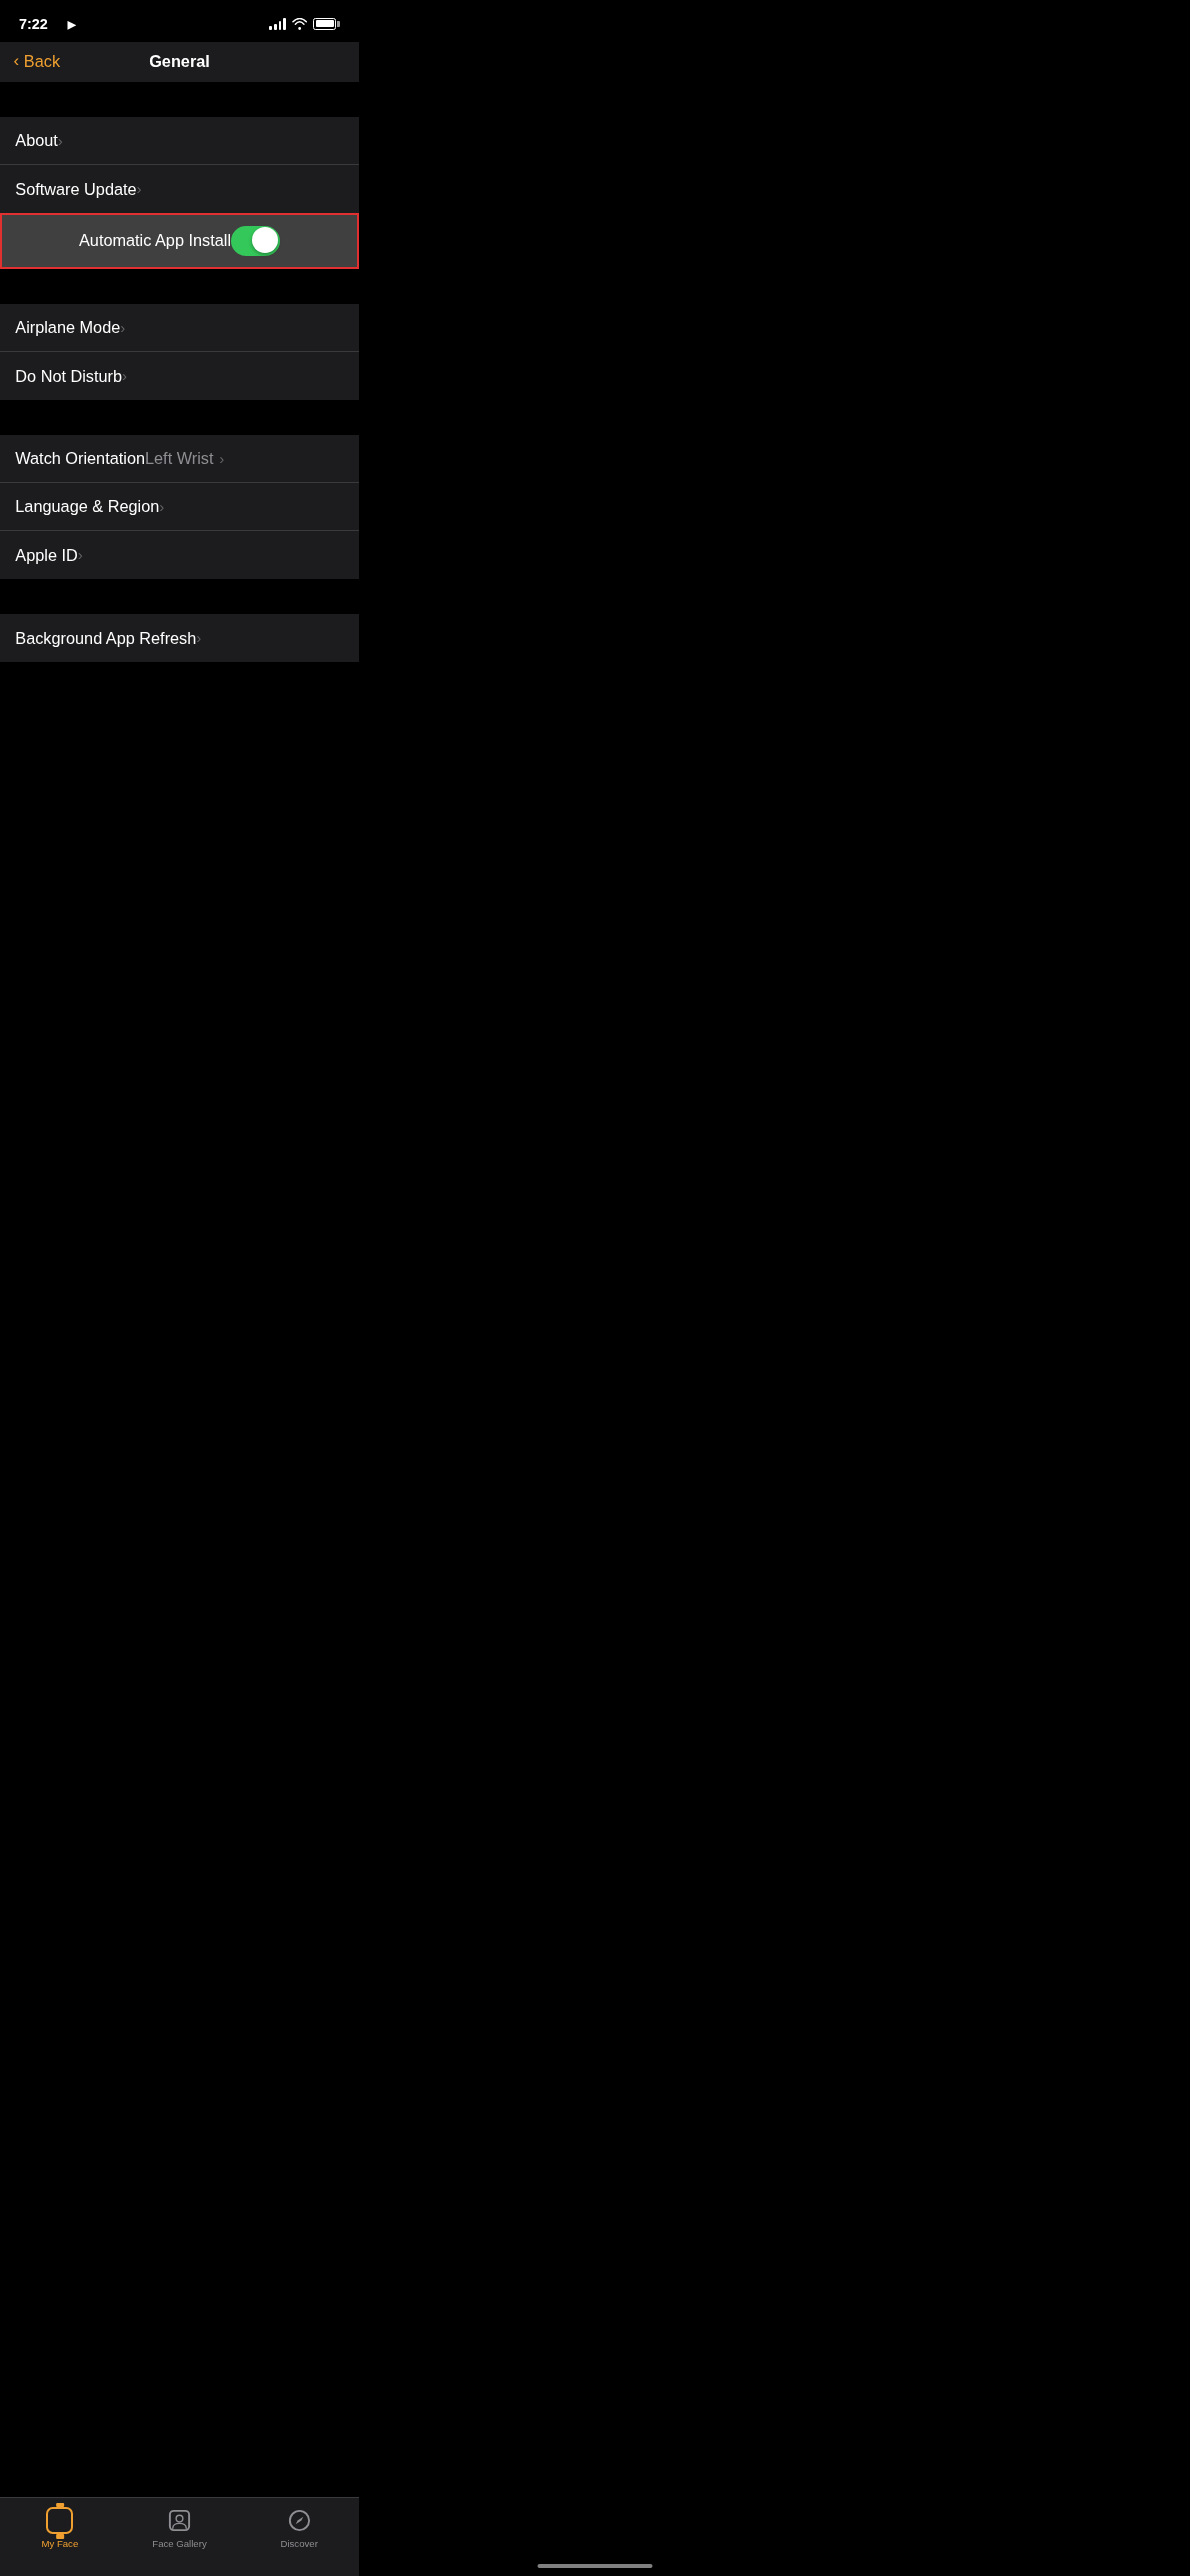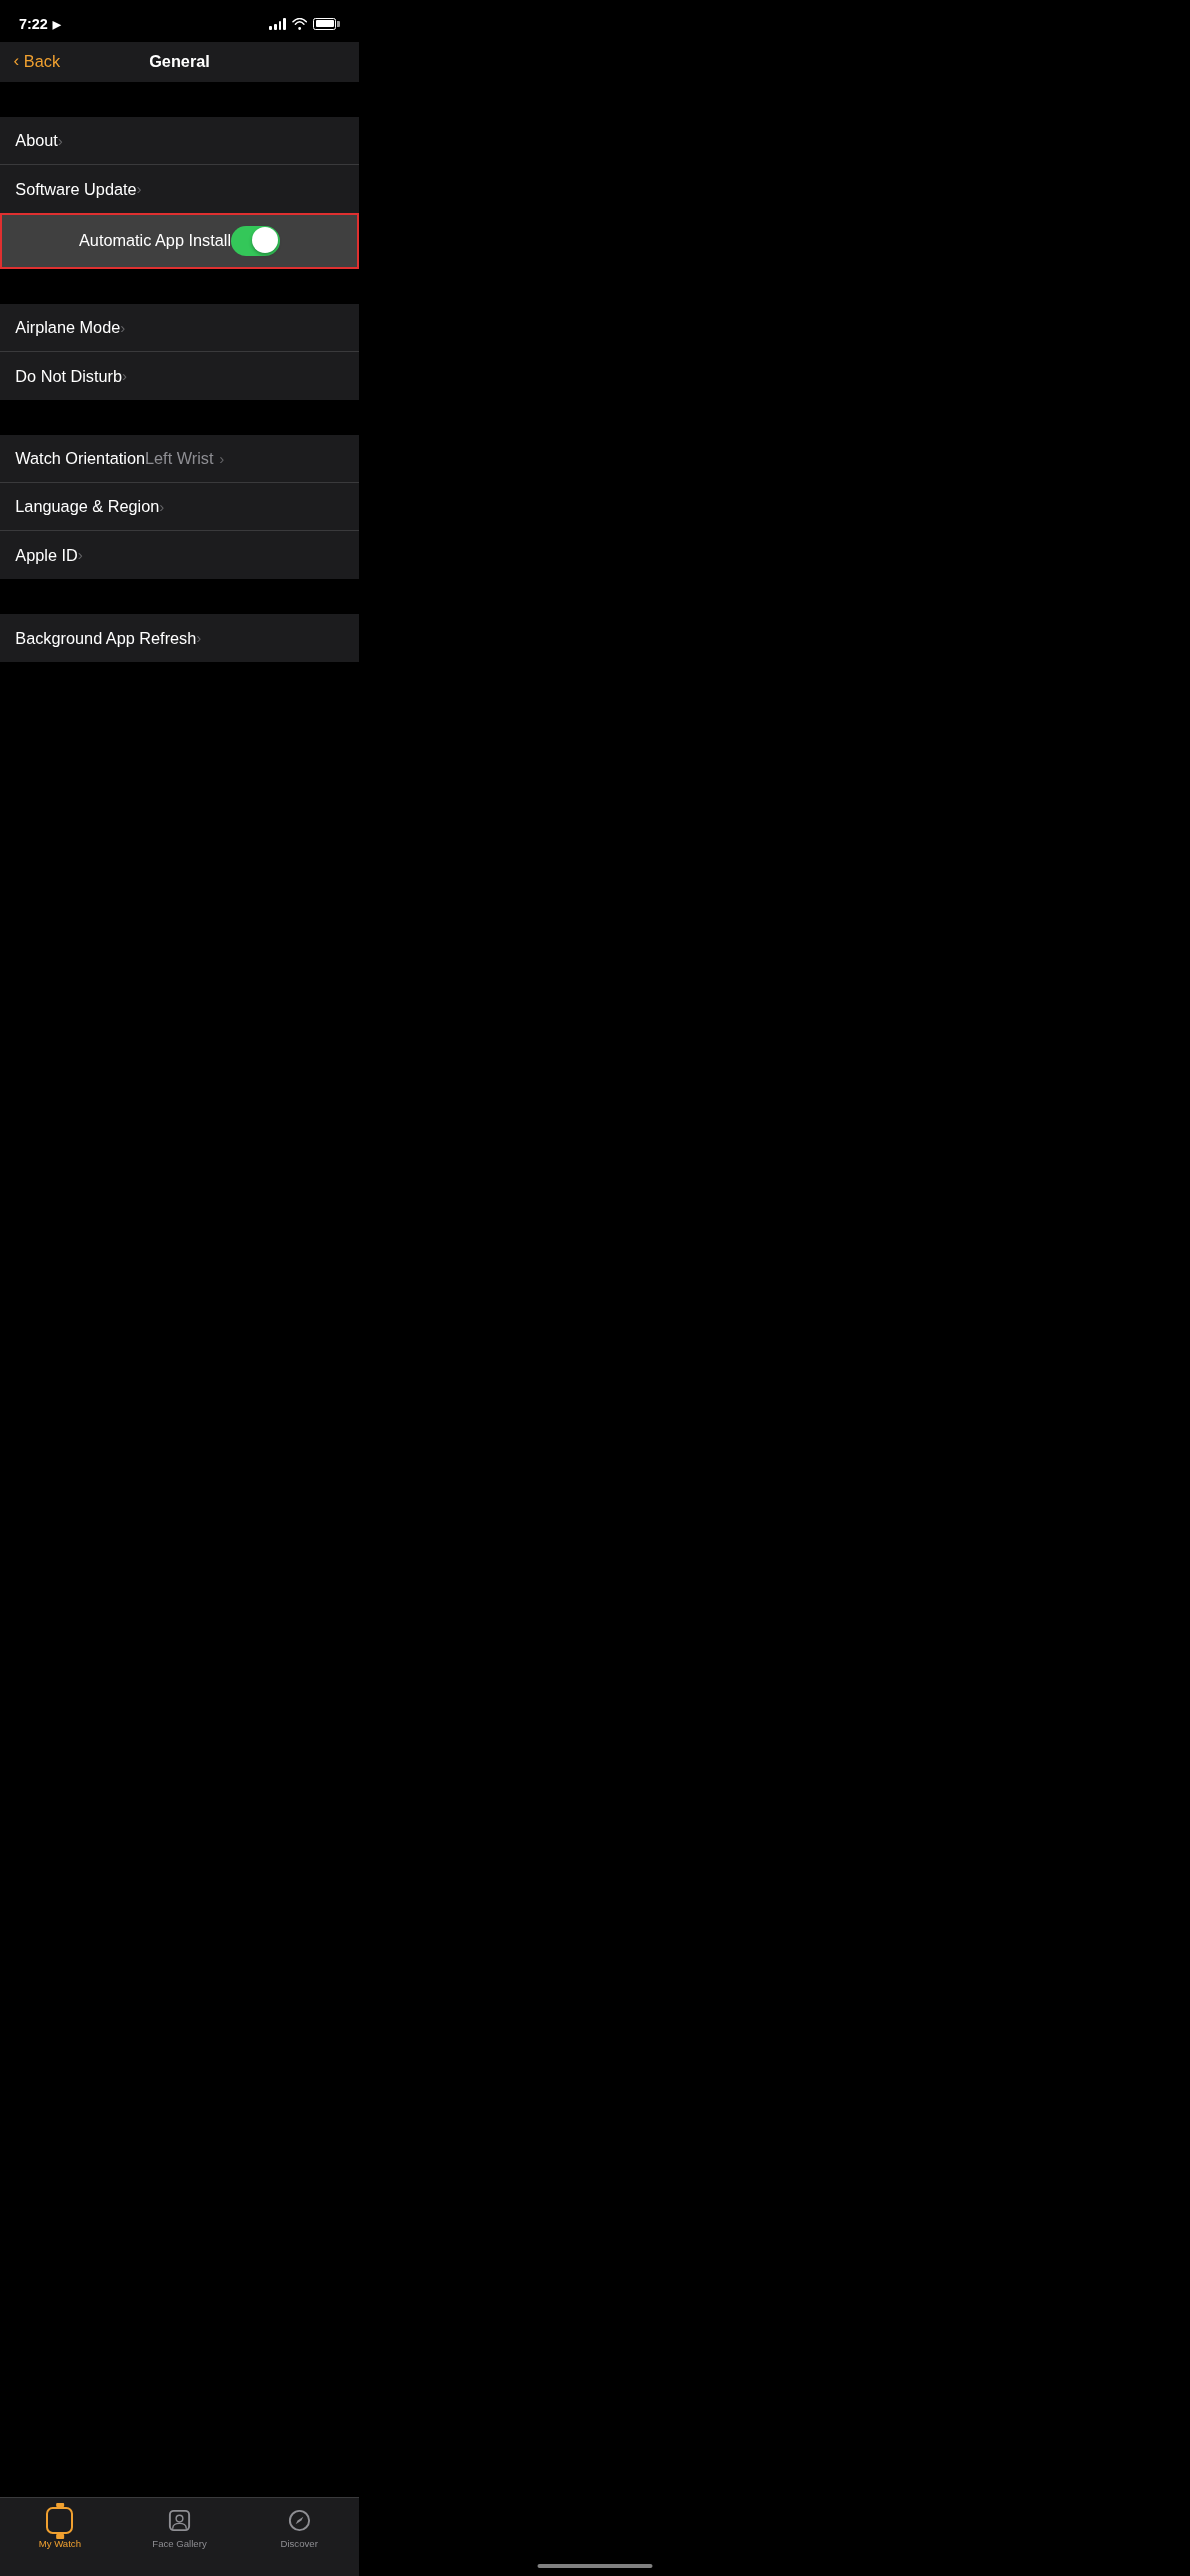--- a/index.html
+++ b/index.html
@@ -22,21 +22,21 @@
       align-items: center;
       padding: 13.4px 19px 7.7px;
       height: 42px;
     }
     .status-time {
       font-size: 14.4px;
       font-weight: 600;
       color: #fff;
       display: flex;
       align-items: center;
-      gap: 5px;
+      gap: 20px;
     }
     .status-icons {
       display: flex;
       align-items: center;
       gap: 5.8px;
     }
     .signal-bars {
       display: flex;
       align-items: flex-end;
       gap: 1.9px;
@@ -394,21 +394,21 @@
   <div class="section-gap"></div>
 
 
 </div>
 
 <div class="tab-bar">
   <div class="tab-item tab-active">
     <div class="tab-icon">
       <div class="watch-icon"></div>
     </div>
-    <span class="tab-label">My Watch</span>
+    <span class="tab-label">My Face</span>
   </div>
   <div class="tab-item tab-inactive">
     <div class="tab-icon">
       <svg width="25" height="25" viewBox="0 0 26 26" fill="none">
         <rect x="3" y="3" width="20" height="20" rx="4" stroke="#8e8e93" stroke-width="2"></rect>
         <circle cx="13" cy="11" r="3.5" stroke="#8e8e93" stroke-width="1.5"></circle>
         <path d="M6 21c0-3 3-5 7-5s7 2 7 5" stroke="#8e8e93" stroke-width="1.5" stroke-linecap="round"></path>
       </svg>
     </div>
     <span class="tab-label">Face Gallery</span>

